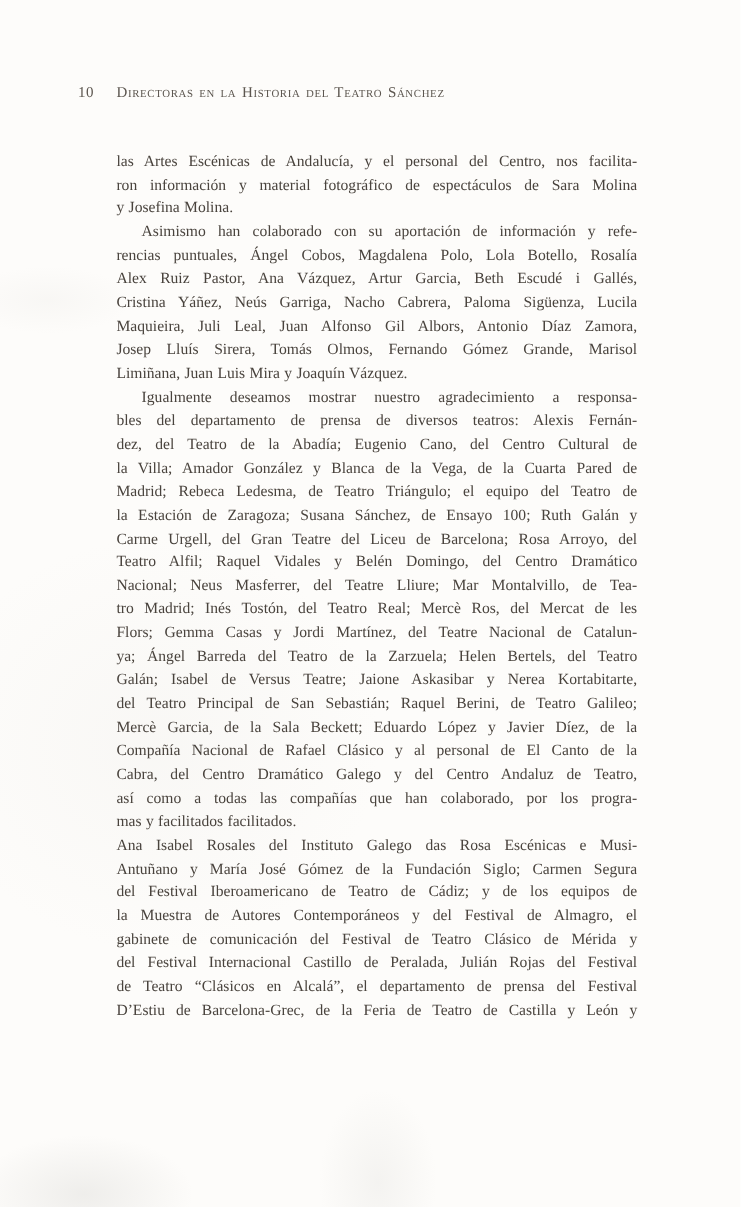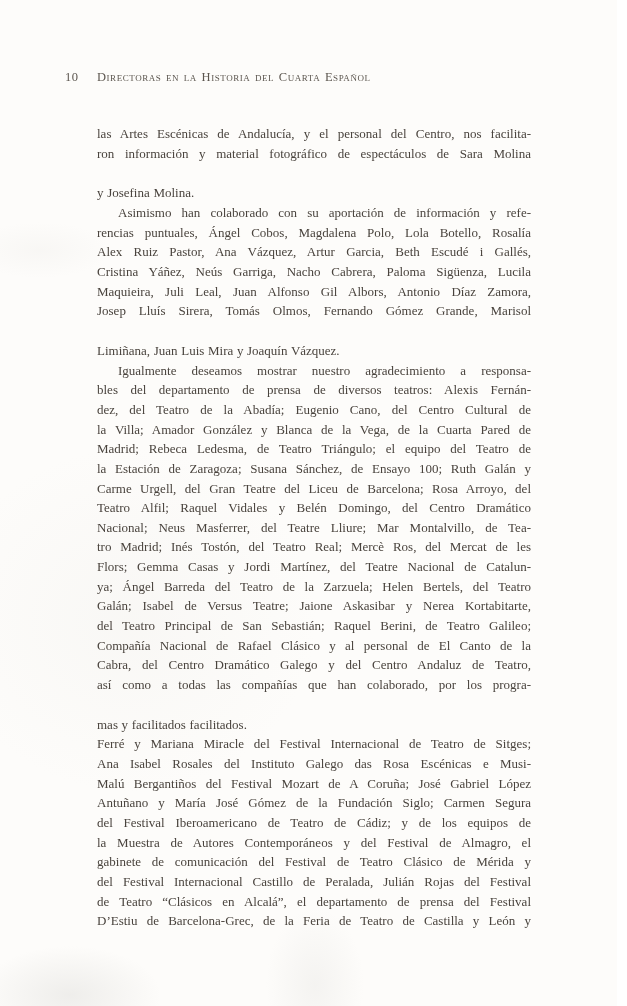--- a/index.html
+++ b/index.html
@@ -49,29 +49,29 @@
     color: #49433d;
     font-size: 13px;
     line-height: 19.65px;
   }
   .line {
     text-align: justify;
     text-align-last: justify;
     word-spacing: 0.4px;
   }
   .line.indent { text-indent: 21px; }
-  .line.end { text-align-last: left; margin-top: 20px; }
+  .line.end { text-align-last: left; }
 </style>
 </head>
 <body>
 
 <div class="page">
   <div class="header">
     <span class="pagenum">10</span>
-    <span class="running">Directoras en la Historia del Cuarta Español</span>
+    <span class="running">Directoras en la Historia del Teatro Sánchez</span>
   </div>
   <div class="body-text">
       <div class="line">las Artes Escénicas de Andalucía, y el personal del Centro, nos facilita-</div>
       <div class="line">ron información y material fotográfico de espectáculos de Sara Molina</div>
       <div class="line end">y Josefina Molina.</div>
       <div class="line indent">Asimismo han colaborado con su aportación de información y refe-</div>
       <div class="line">rencias puntuales, Ángel Cobos, Magdalena Polo, Lola Botello, Rosalía</div>
       <div class="line">Alex Ruiz Pastor, Ana Vázquez, Artur Garcia, Beth Escudé i Gallés,</div>
       <div class="line">Cristina Yáñez, Neús Garriga, Nacho Cabrera, Paloma Sigüenza, Lucila</div>
       <div class="line">Maquieira, Juli Leal, Juan Alfonso Gil Albors, Antonio Díaz Zamora,</div>
@@ -84,27 +84,26 @@
       <div class="line">Madrid; Rebeca Ledesma, de Teatro Triángulo; el equipo del Teatro de</div>
       <div class="line">la Estación de Zaragoza; Susana Sánchez, de Ensayo 100; Ruth Galán y</div>
       <div class="line">Carme Urgell, del Gran Teatre del Liceu de Barcelona; Rosa Arroyo, del</div>
       <div class="line">Teatro Alfil; Raquel Vidales y Belén Domingo, del Centro Dramático</div>
       <div class="line">Nacional; Neus Masferrer, del Teatre Lliure; Mar Montalvillo, de Tea-</div>
       <div class="line">tro Madrid; Inés Tostón, del Teatro Real; Mercè Ros, del Mercat de les</div>
       <div class="line">Flors; Gemma Casas y Jordi Martínez, del Teatre Nacional de Catalun-</div>
       <div class="line">ya; Ángel Barreda del Teatro de la Zarzuela; Helen Bertels, del Teatro</div>
       <div class="line">Galán; Isabel de Versus Teatre; Jaione Askasibar y Nerea Kortabitarte,</div>
       <div class="line">del Teatro Principal de San Sebastián; Raquel Berini, de Teatro Galileo;</div>
+      <div class="line">Mercè Garcia, de la Sala Beckett; Eduardo López y Javier Díez, de la</div>
       <div class="line">Compañía Nacional de Rafael Clásico y al personal de El Canto de la</div>
       <div class="line">Cabra, del Centro Dramático Galego y del Centro Andaluz de Teatro,</div>
       <div class="line">así como a todas las compañías que han colaborado, por los progra-</div>
       <div class="line end">mas y facilitados facilitados.</div>
-      <div class="line">Ferré y Mariana Miracle del Festival Internacional de Teatro de Sitges;</div>
       <div class="line">Ana Isabel Rosales del Instituto Galego das Rosa Escénicas e Musi-</div>
-      <div class="line">Malú Bergantiños del Festival Mozart de A Coruña; José Gabriel López</div>
       <div class="line">Antuñano y María José Gómez de la Fundación Siglo; Carmen Segura</div>
       <div class="line">del Festival Iberoamericano de Teatro de Cádiz; y de los equipos de</div>
       <div class="line">la Muestra de Autores Contemporáneos y del Festival de Almagro, el</div>
       <div class="line">gabinete de comunicación del Festival de Teatro Clásico de Mérida y</div>
       <div class="line">del Festival Internacional Castillo de Peralada, Julián Rojas del Festival</div>
       <div class="line">de Teatro “Clásicos en Alcalá”, el departamento de prensa del Festival</div>
       <div class="line">D’Estiu de Barcelona-Grec, de la Feria de Teatro de Castilla y León y</div>
     </div>
 </div>
 

